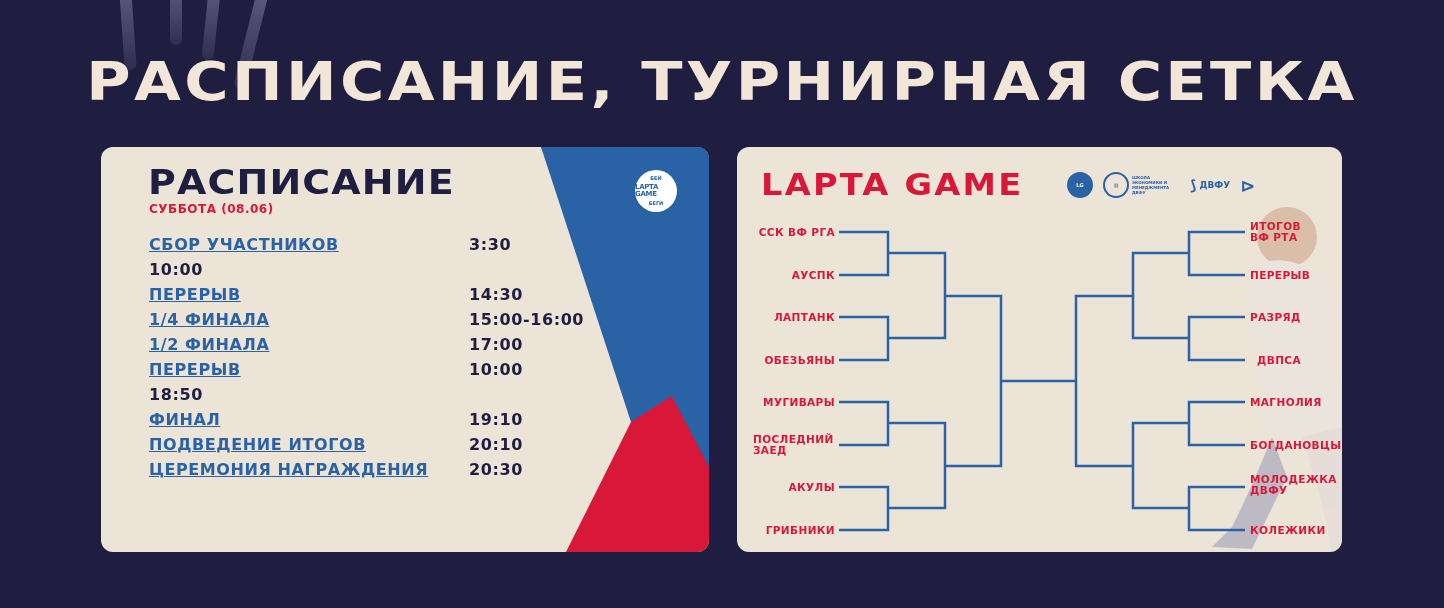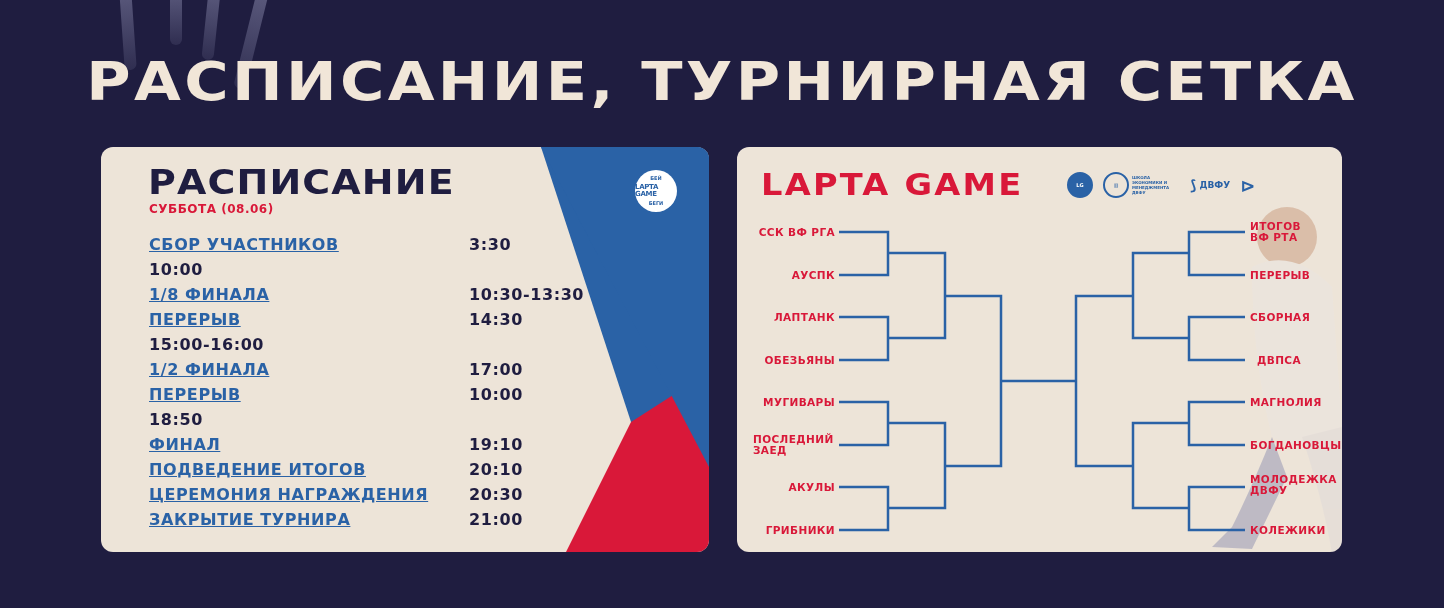--- a/index.html
+++ b/index.html
@@ -100,28 +100,25 @@
   <div class="sched-subtitle">СУББОТА (08.06)</div>
   <div class="sched-list">
     <div class="sched-row">
         <span class="sched-event">СБОР УЧАСТНИКОВ</span>
         <span class="sched-time">3:30</span>
       </div>
     <div class="sched-row">
         <span class="sched-time">10:00</span>
       </div>
     <div class="sched-row">
-        <span class="sched-event">1/8 ФИНАЛА</span>
-        <span class="sched-time">10:30-13:30</span>
-      </div>
-    <div class="sched-row">
         <span class="sched-event">ПЕРЕРЫВ</span>
         <span class="sched-time">14:30</span>
       </div>
     <div class="sched-row">
+        <span class="sched-event">1/4 ФИНАЛА</span>
         <span class="sched-time">15:00-16:00</span>
       </div>
     <div class="sched-row">
         <span class="sched-event">1/2 ФИНАЛА</span>
         <span class="sched-time">17:00</span>
       </div>
     <div class="sched-row">
         <span class="sched-event">ПЕРЕРЫВ</span>
         <span class="sched-time">10:00</span>
       </div>
@@ -132,24 +129,20 @@
         <span class="sched-event">ФИНАЛ</span>
         <span class="sched-time">19:10</span>
       </div>
     <div class="sched-row">
         <span class="sched-event">ПОДВЕДЕНИЕ ИТОГОВ</span>
         <span class="sched-time">20:10</span>
       </div>
     <div class="sched-row">
         <span class="sched-event">ЦЕРЕМОНИЯ НАГРАЖДЕНИЯ</span>
         <span class="sched-time">20:30</span>
-      </div>
-    <div class="sched-row">
-        <span class="sched-event">ЗАКРЫТИЕ ТУРНИРА</span>
-        <span class="sched-time">21:00</span>
       </div>
   </div>
 </section>
 
 <section class="card card-right">
   <svg class="player-art" viewBox="0 0 150 375">
     <ellipse cx="95" cy="60" rx="30" ry="30" fill="#b87a55"></ellipse>
     <path d="M60 90 Q100 70 140 110 L150 250 Q120 280 80 260 Q60 180 60 90 Z" fill="#e8e4e6"></path>
     <path d="M80 260 Q60 310 40 350 L20 370 L60 372 L95 300 Z" fill="#6a6fa0"></path>
     <path d="M110 260 Q130 320 140 375 L150 375 L150 250 Z" fill="#d9d5d8"></path>
@@ -204,19 +197,19 @@
   <div class="team left" style="left:-12px;top:123px;">АУСПК</div>
   <div class="team left" style="left:-12px;top:165px;">ЛАПТАНК</div>
   <div class="team left" style="left:-12px;top:208px;">ОБЕЗЬЯНЫ</div>
   <div class="team left" style="left:-12px;top:250px;">МУГИВАРЫ</div>
   <div class="team left" style="left:16px;top:287px;width:70px;text-align:left;">ПОСЛЕДНИЙ ЗАЕД</div>
   <div class="team left" style="left:-12px;top:335px;">АКУЛЫ</div>
   <div class="team left" style="left:-12px;top:378px;">ГРИБНИКИ</div>
 
   <div class="team right" style="left:513px;top:74px;width:70px;">ИТОГОВ ВФ РТА</div>
   <div class="team right" style="left:513px;top:123px;">ПЕРЕРЫВ</div>
-  <div class="team right" style="left:513px;top:165px;">СБОРНАЯ</div>
+  <div class="team right" style="left:513px;top:165px;">РАЗРЯД</div>
   <div class="team right" style="left:512px;top:208px;margin-left:8px;">ДВПСА</div>
   <div class="team right" style="left:513px;top:250px;">МАГНОЛИЯ</div>
   <div class="team right" style="left:513px;top:293px;">БОГДАНОВЦЫ</div>
   <div class="team right" style="left:513px;top:327px;width:80px;">МОЛОДЕЖКА ДВФУ</div>
   <div class="team right" style="left:513px;top:378px;">КОЛЕЖИКИ</div>
 </section>
 
 </body></html>

